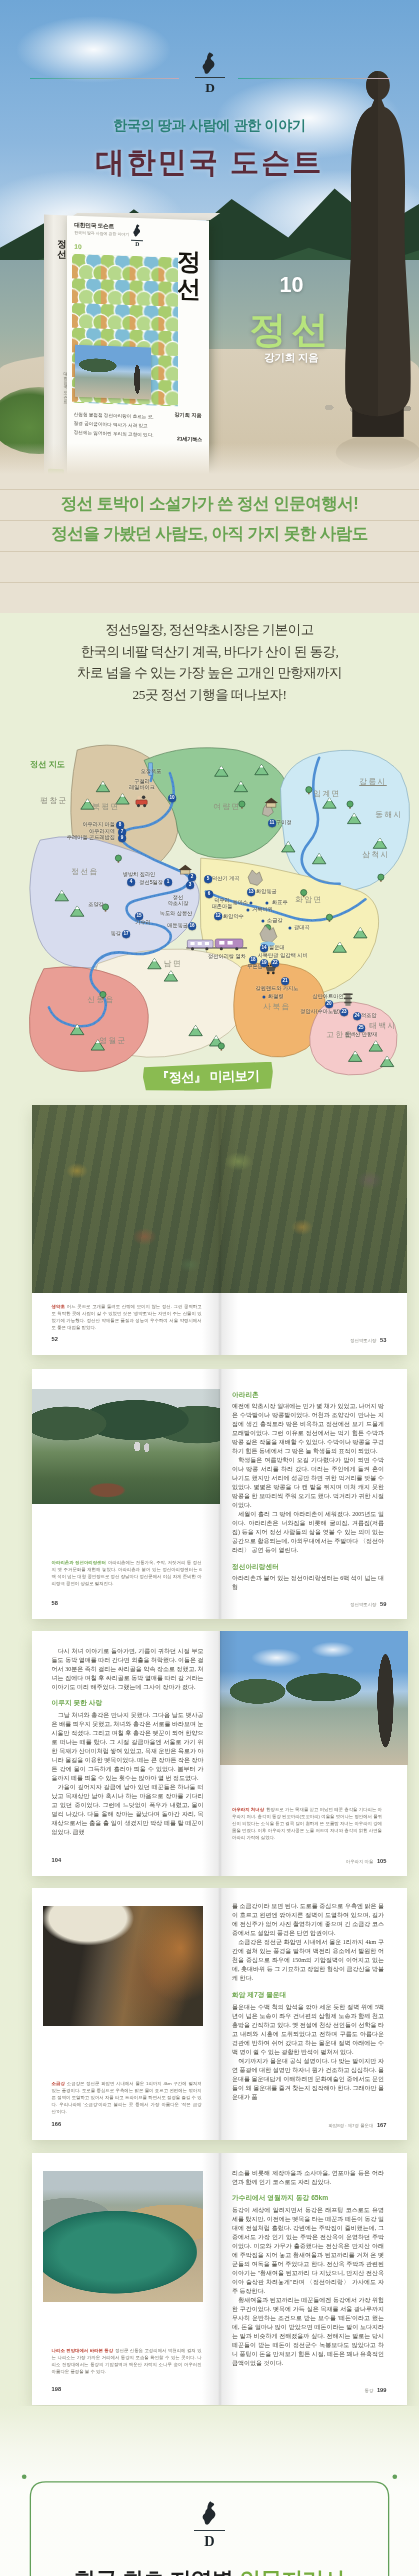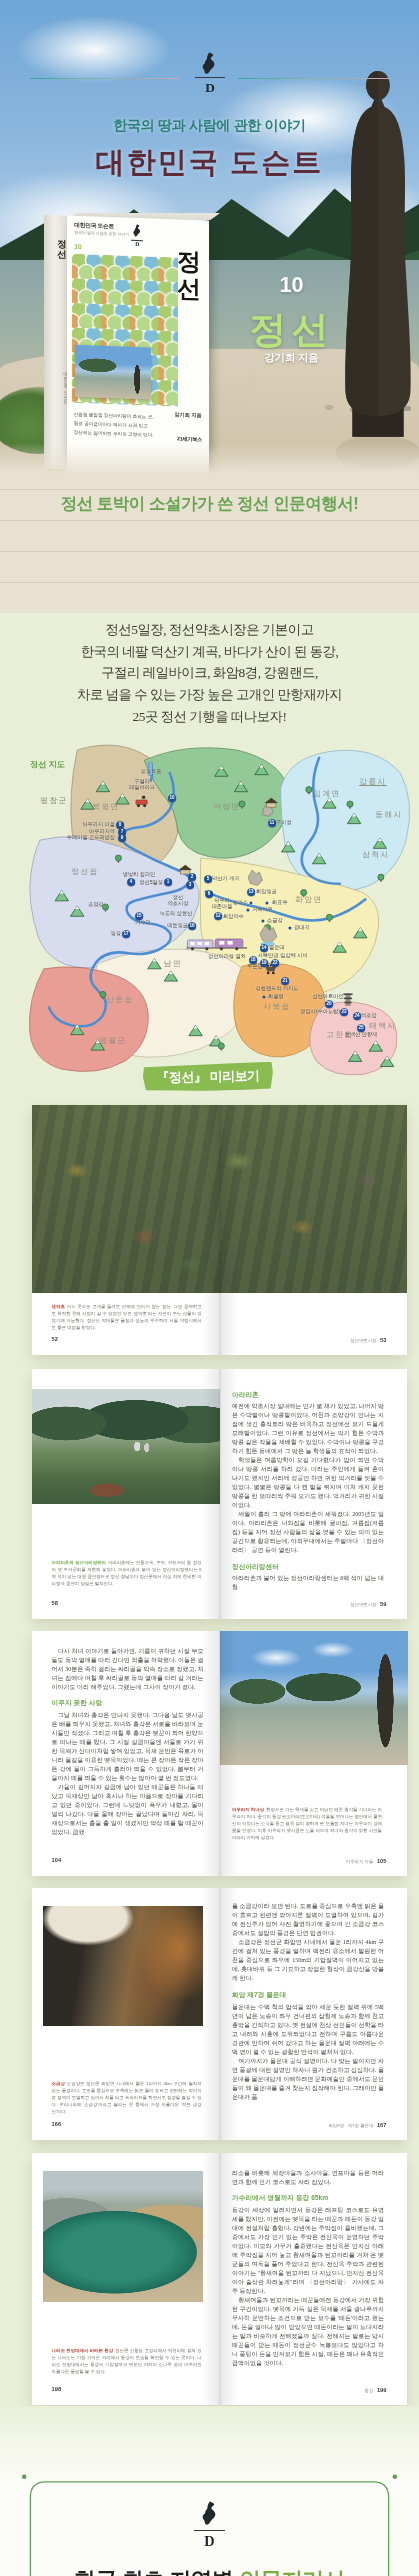--- a/index.html
+++ b/index.html
@@ -193,28 +193,28 @@
 
     <div class="vol-num">10</div>
     <div class="vol-title">정선</div>
     <div class="vol-author">강기희 지음</div>
     <div class="hero-fade"></div>
   </section>
 
   <section class="quote">
     <div class="quote-pad">
         <div class="quote-line">정선 토박이 소설가가 쓴 정선 인문여행서!</div>
+        <div class="quote-line">정선을 가봤던 사람도, 아직 가지 못한 사람도</div>
       </div>
   </section>
 
   <section class="intro">
     <div class="intro-pad">
         <div class="intro-line">정선5일장, 정선약초시장은 기본이고</div>
         <div class="intro-line">한국의 네팔 덕산기 계곡, 바다가 산이 된 동강,</div>
-        <div class="intro-line">구절리 레일바이크, 화암8경, 강원랜드,</div>
         <div class="intro-line">차로 넘을 수 있는 가장 높은 고개인 만항재까지</div>
         <div class="intro-line">25곳 정선 기행을 떠나보자!</div>
       </div>
   </section>
 
   <section class="mapwrap">
     <svg class="map-svg" width="419" height="340" viewBox="0 0 814 660">
       <defs>
         <g id="mtn">
             <path d="M-13,18 L0,-2 L13,18 Z" fill="#7cc489" stroke="#2e5d3c" stroke-width="1.6"></path>
@@ -345,21 +345,21 @@
         <div class="map-neighbor" style="left: 373px; top: 45px; text-decoration: underline;">강릉시</div>
         <div class="map-neighbor" style="left: 389px; top: 78px;">동해시</div>
         <div class="map-neighbor" style="left: 376px; top: 118px;">삼척시</div>
         <div class="map-neighbor" style="left: 383px; top: 289px;">태백시</div>
         <div class="map-region" style="left: 85px; top: 135px;">정선읍</div>
         <div class="map-region" style="left: 106px; top: 70px;">북평면</div>
         <div class="map-region" style="left: 227px; top: 70px;">여량면</div>
         <div class="map-region" style="left: 327px; top: 57px;">임계면</div>
         <div class="map-region" style="left: 309px; top: 163px;">화암면</div>
         <div class="map-region" style="left: 173px; top: 227px;">남면</div>
-        <div class="map-region" style="left: 120px; top: 263px;">신동읍</div>
+        <div class="map-region" style="left: 101px; top: 263px;">신동읍</div>
         <div class="map-region" style="left: 277px; top: 270px;">사북읍</div>
         <div class="map-region" style="left: 340px; top: 298px;">고한읍</div>
         <div class="map-label a-m" style="left: 151px; top: 35px;">오장폭포</div>
         <div class="map-label a-m" style="left: 142px; top: 48px;">구절리
 레일바이크</div>
         <div class="map-label" style="left: 276px; top: 86px;">구미정</div>
         <div class="map-label a-e" style="left: 115px; top: 88px;">아우라지 마을</div>
         <div class="map-label a-e" style="left: 115px; top: 95px;">아우라지역</div>
         <div class="map-label a-e" style="left: 115px; top: 101px;">주례마을 곤드레밥집</div>
         <div class="map-label a-m" style="left: 139px; top: 138px;">병방치 짚라인</div>

